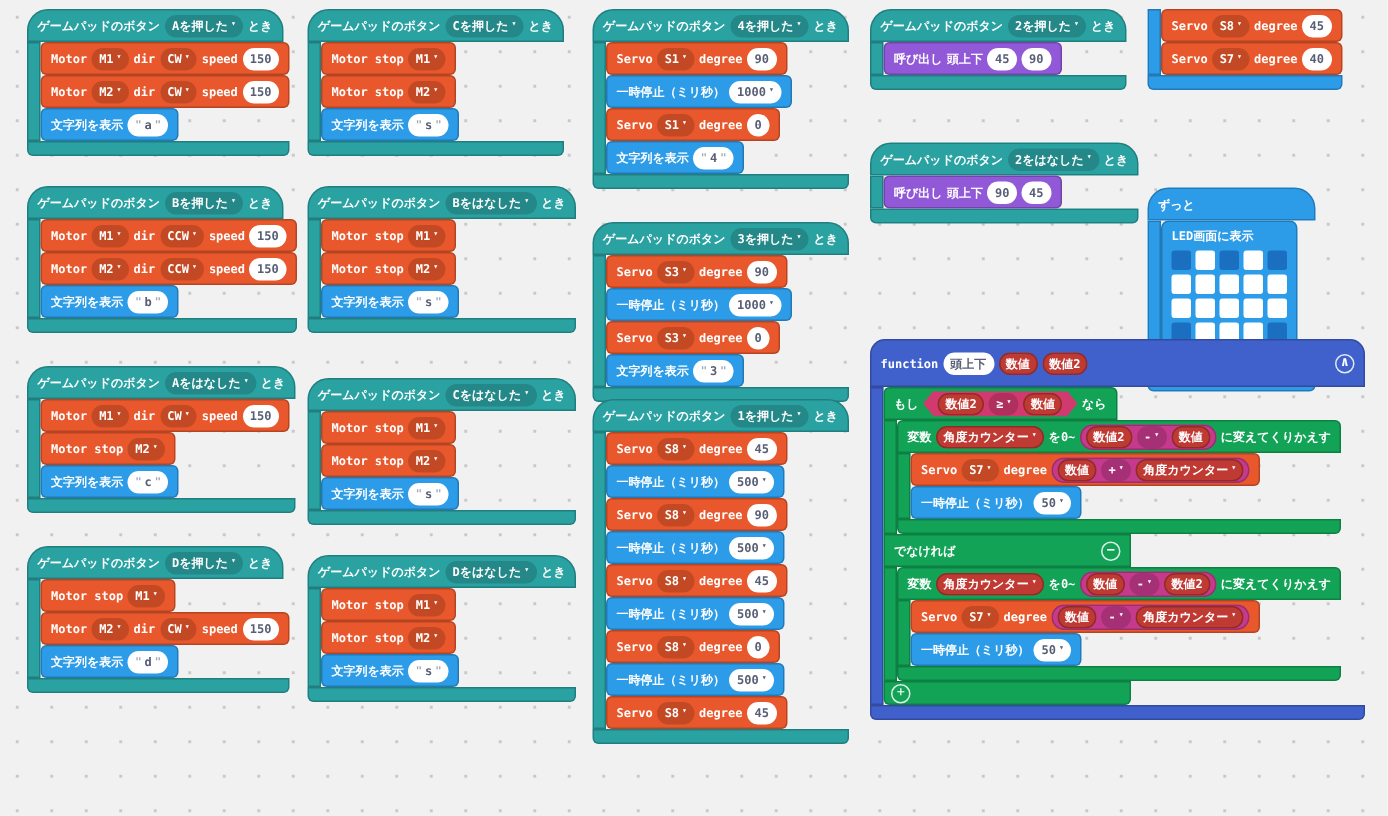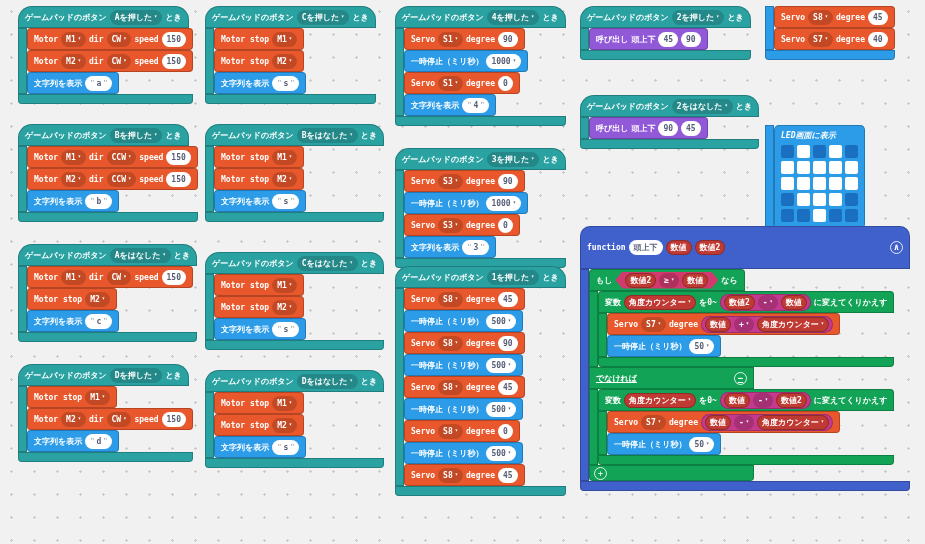--- a/index.html
+++ b/index.html
@@ -12,22 +12,22 @@
   }
   .stack{position:absolute;width:max-content;}
   .cblk{width:max-content;}
   .row{
     display:flex;align-items:center;gap:3px;height:22px;padding:0 7px;
     width:max-content;color:#fff;font-size:8px;font-weight:bold;white-space:nowrap;
     border-radius:4px;box-shadow:inset 0 0 0 1px rgba(0,0,0,0.22);box-sizing:border-box;
   }
   .chead{border-radius:4px 4px 0 0;}
   .hathead{border-radius:14px 14px 0 0;}
-  .defhead{border-radius:10px 10px 0 0;height:43px;}
-  .cmid{border-radius:0;text-decoration:underline;}
+  .defhead{border-radius:10px 10px 0 0;height:32px;}
+  .cmid{border-radius:0;}
   .cmidwrap{display:flex;}
   .spine{width:9px;align-self:stretch;box-shadow:inset 0 0 0 1px rgba(0,0,0,0.22);}
   .kids{display:flex;flex-direction:column;align-items:flex-start;min-height:12px;}
   .cfoot{height:10px;border-radius:0 0 4px 4px;box-shadow:inset 0 0 0 1px rgba(0,0,0,0.22);box-sizing:border-box;}
   .plusfoot{height:16px;display:flex;align-items:center;padding:0 5px;}
   .fld{display:inline-flex;align-items:center;gap:2px;height:15px;border-radius:8px;padding:0 5px;font-size:8px;font-weight:bold;}
   .dd{background:rgba(0,0,0,0.16);color:#fff;}
   .wfld{background:#ffffff;color:#575E75;}
   .vfld{color:#fff;box-shadow:inset 0 0 0 1px rgba(0,0,0,0.25);}
   .caret{font-size:5.5px;line-height:1;}
@@ -646,24 +646,27 @@
               <span class="caret">▾</span>
             </span>
             <span class="lbl">degree</span>
             <span class="fld wfld">40</span>
           </div>
         </div>
       </div>
       <div class="cfoot" style="background: rgb(45, 156, 232);"></div>
     </div>
     <div class="stack" style="left: 765px; top: 125px;">
+      <div class="row chead hathead" style="background: rgb(45, 156, 232); min-width: 112px;">
+        <span class="lbl">ずっと</span>
+      </div>
       <div class="cmidwrap">
         <div class="spine" style="background: rgb(45, 156, 232);"></div>
         <div class="kids">
-          <div class="led-block" style="background: rgb(45, 156, 232); font-style: italic;">
+          <div class="led-block" style="background: rgb(45, 156, 232);">
             <div class="led-label">LED画面に表示</div>
             <div class="led-grid">
               <span class="led-cell" style="background: rgb(27, 111, 192);"></span>
               <span class="led-cell" style="background: rgb(255, 255, 255);"></span>
               <span class="led-cell" style="background: rgb(27, 111, 192);"></span>
               <span class="led-cell" style="background: rgb(255, 255, 255);"></span>
               <span class="led-cell" style="background: rgb(27, 111, 192);"></span>
               <span class="led-cell" style="background: rgb(255, 255, 255);"></span>
               <span class="led-cell" style="background: rgb(255, 255, 255);"></span>
               <span class="led-cell" style="background: rgb(255, 255, 255);"></span>

